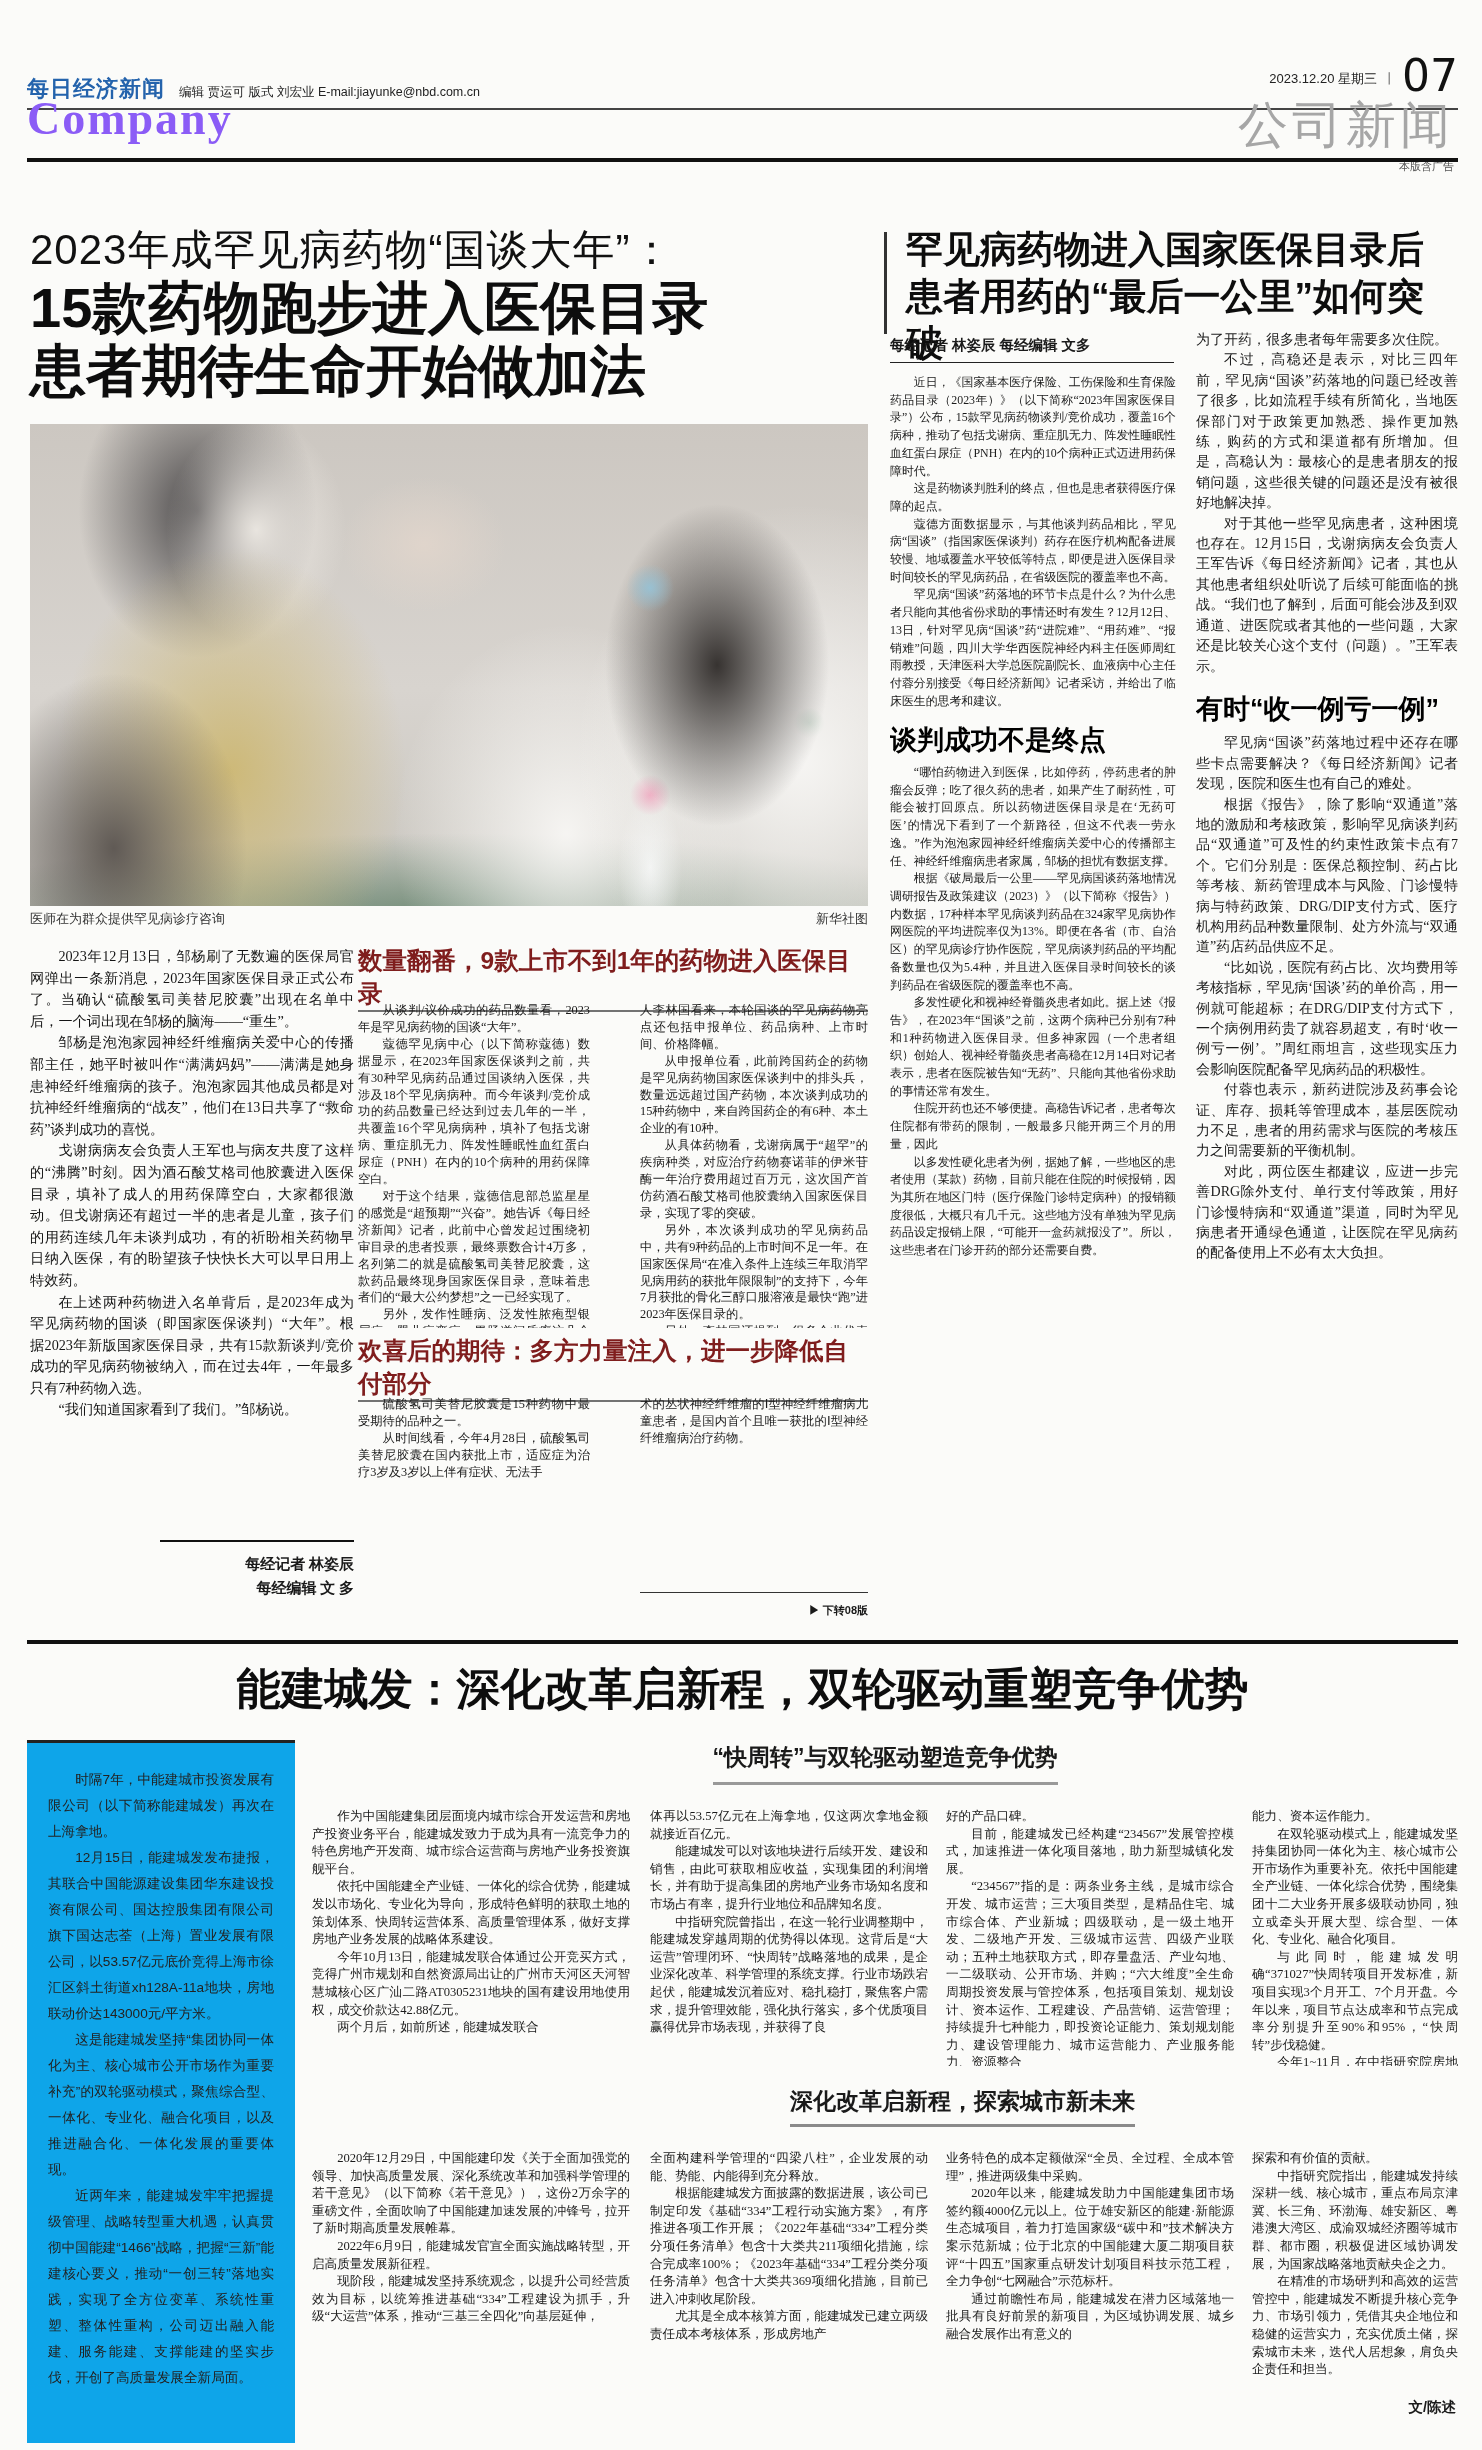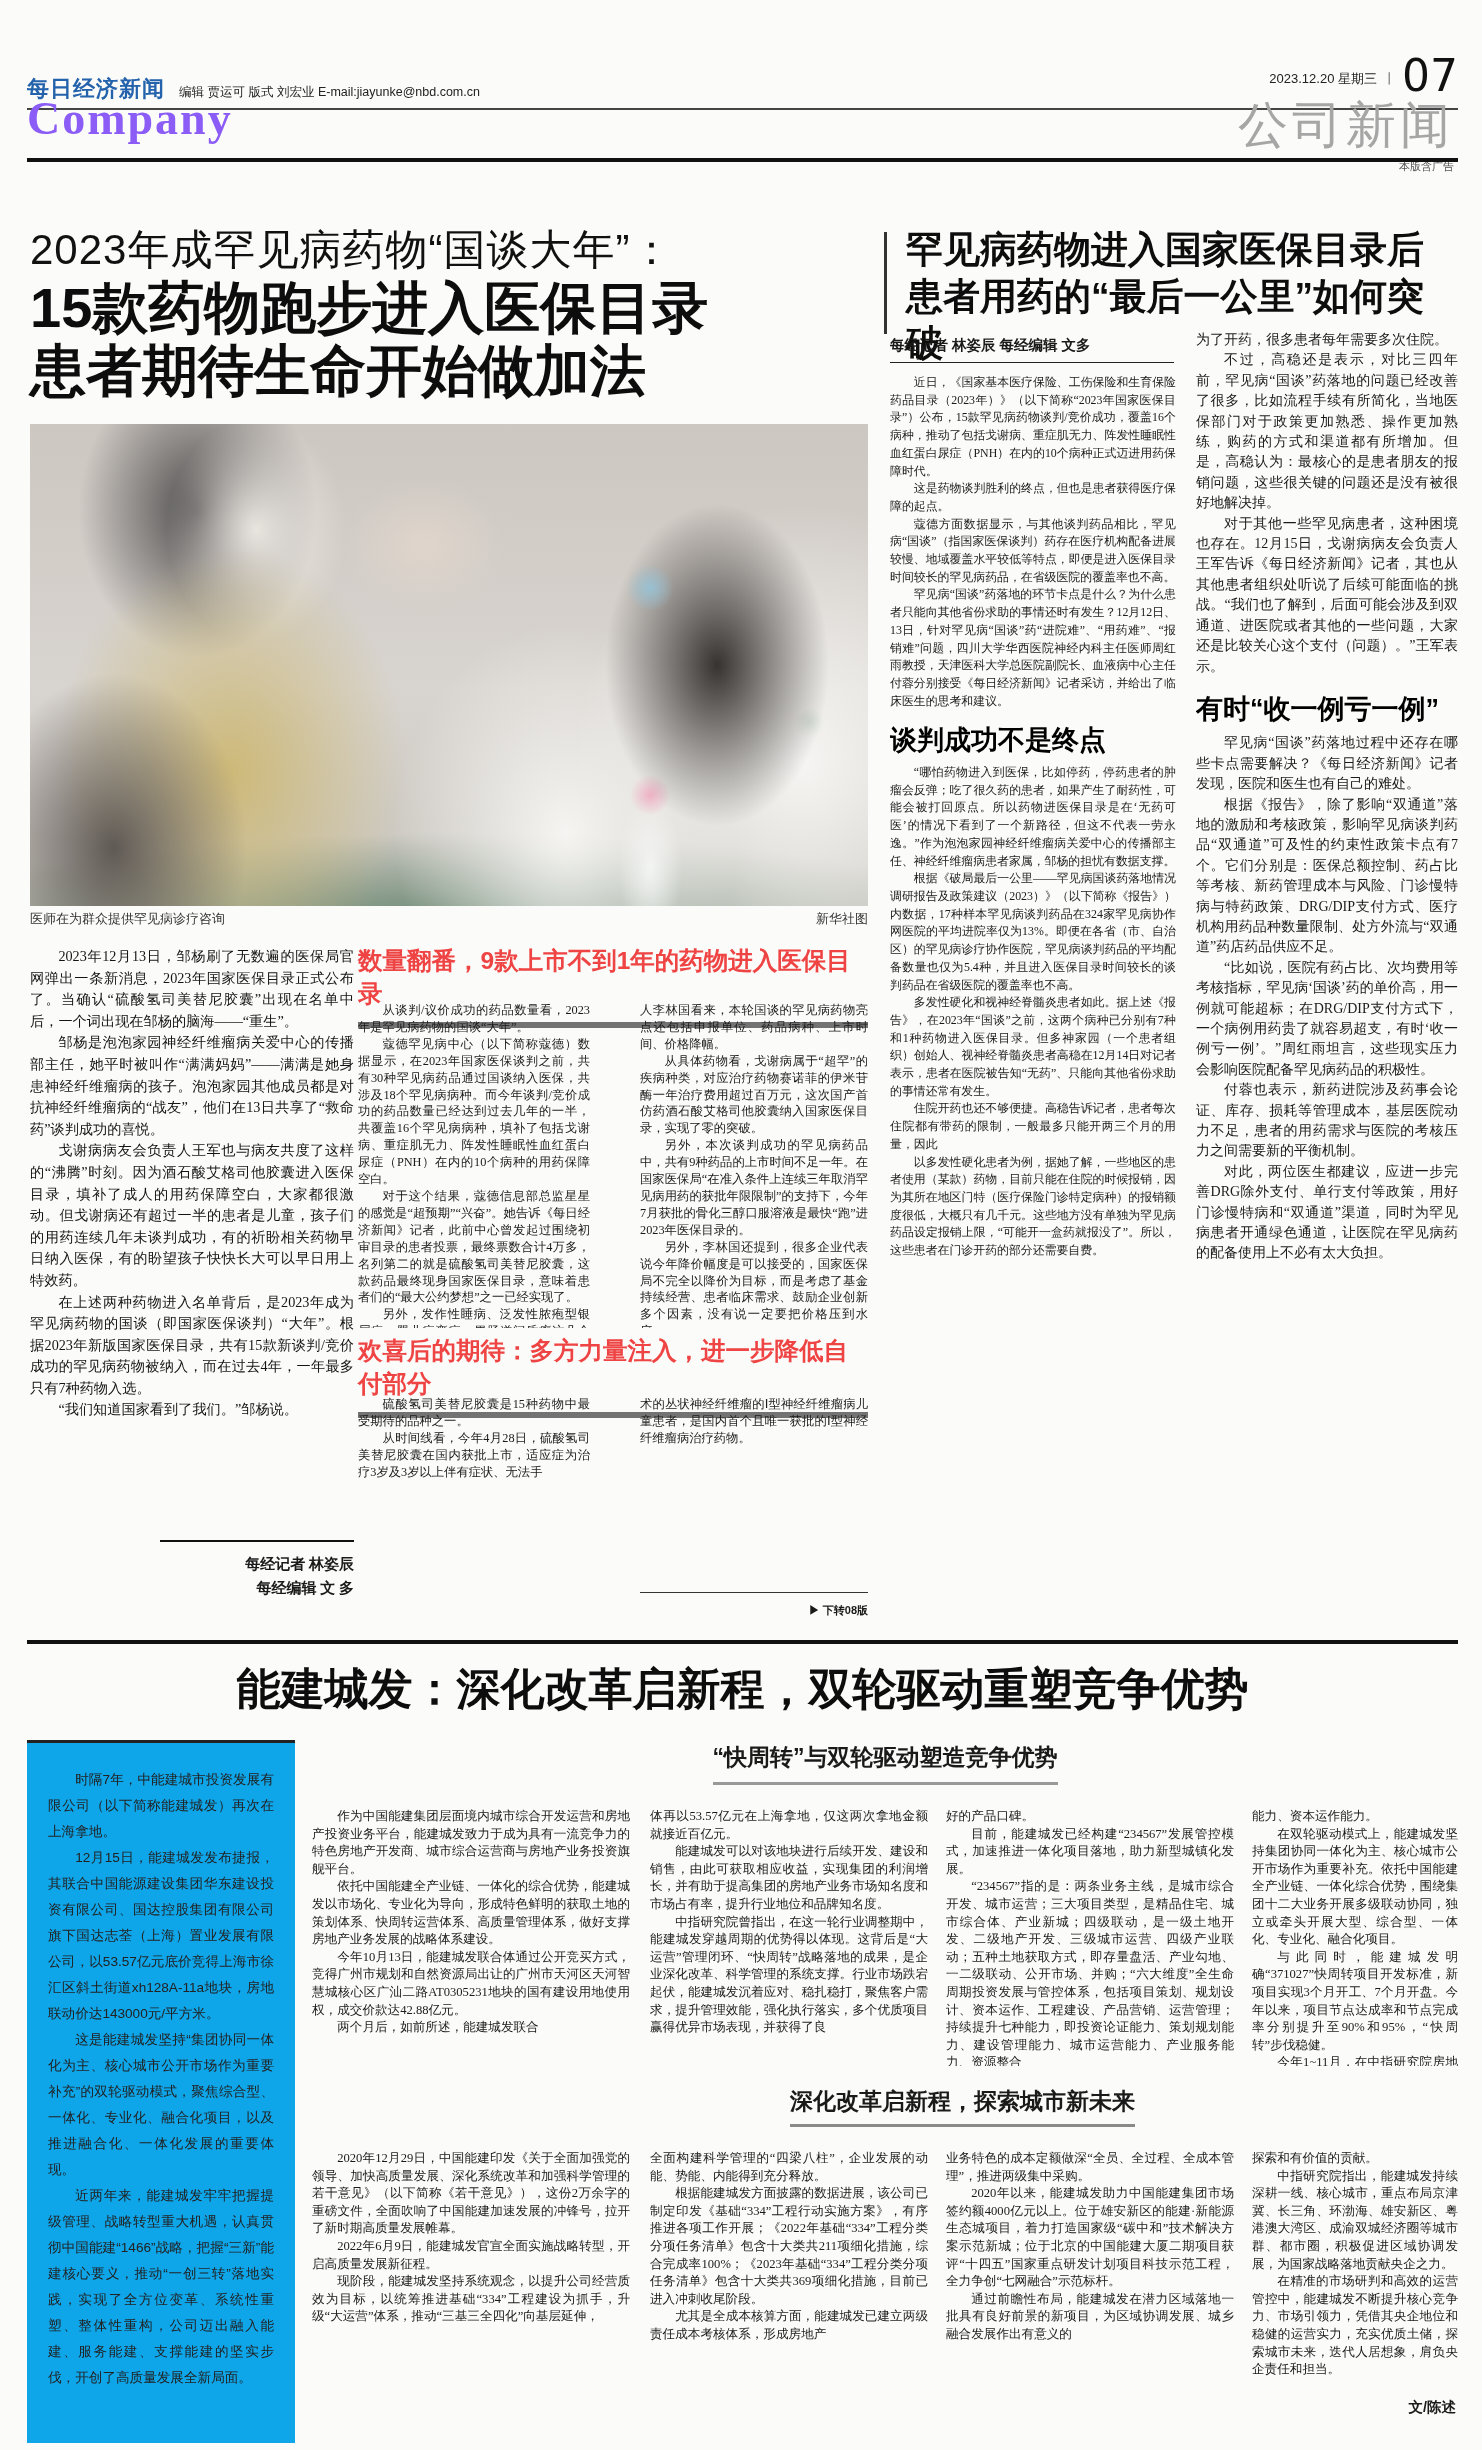--- a/index.html
+++ b/index.html
@@ -43,21 +43,21 @@
      linear-gradient(180deg,#ccc7c1,#d8d4cf 55%,#c8c5be);}
   .caption-row{position:absolute;left:30px;top:910px;width:838px;display:flex;justify-content:space-between;
                font-family:"Liberation Sans",sans-serif;font-size:13px;color:#333;}
   .col{position:absolute;text-align:justify;overflow:hidden;}
   .para{margin:0;text-indent:2em;}
   .noindent{text-indent:0;}
   .lead-intro{left:30px;top:946px;width:324px;height:500px;font-size:14.2px;line-height:21.6px;color:#141414;}
   .lead-byline{position:absolute;left:160px;top:1540px;width:194px;border-top:2.5px solid #111;padding-top:10px;
                text-align:right;font-weight:bold;font-size:15px;line-height:24px;font-family:"Liberation Serif",serif;}
   .subhead-mid{position:absolute;left:358px;width:510px;font-family:"Liberation Sans",sans-serif;font-weight:bold;
-               font-size:24.5px;color:#ef4444;border-bottom:6px solid #737373;padding-bottom:12px;}
+               font-size:24.5px;color:#7f1d1d;border-bottom:2px solid #737373;padding-bottom:0;}
   .sh1{top:944px;}
   .sh2{top:1334px;}
   .lead-colA1{left:358px;top:1002px;width:232px;height:326px;font-size:12.3px;line-height:16.9px;}
   .lead-colA2{left:640px;top:1002px;width:228px;height:326px;font-size:12.3px;line-height:16.9px;}
   .lead-colB1{left:358px;top:1396px;width:232px;height:236px;font-size:12.3px;line-height:16.9px;}
   .lead-colB2{left:640px;top:1396px;width:228px;height:190px;font-size:12.3px;line-height:16.9px;}
   .jump-note{position:absolute;left:640px;top:1592px;width:228px;text-align:right;font-family:"Liberation Sans",sans-serif;
              font-weight:bold;font-size:11px;border-top:1.5px solid #333;padding-top:10px;}
   
   .r-vrule{position:absolute;left:884px;top:232px;width:3px;height:102px;background:#333;}
@@ -138,20 +138,21 @@
 
   <div class="subhead-mid sh1">数量翻番，9款上市不到1年的药物进入医保目录</div>
   <div class="col lead-colA1">
       <p class="para">从谈判/议价成功的药品数量看，2023年是罕见病药物的国谈“大年”。</p>
       <p class="para">蔻德罕见病中心（以下简称蔻德）数据显示，在2023年国家医保谈判之前，共有30种罕见病药品通过国谈纳入医保，共涉及18个罕见病病种。而今年谈判/竞价成功的药品数量已经达到过去几年的一半，共覆盖16个罕见病病种，填补了包括戈谢病、重症肌无力、阵发性睡眠性血红蛋白尿症（PNH）在内的10个病种的用药保障空白。</p>
       <p class="para">对于这个结果，蔻德信息部总监星星的感觉是“超预期”“兴奋”。她告诉《每日经济新闻》记者，此前中心曾发起过围绕初审目录的患者投票，最终票数合计4万多，名列第二的就是硫酸氢司美替尼胶囊，这款药品最终现身国家医保目录，意味着患者们的“最大公约梦想”之一已经实现了。</p>
       <p class="para">另外，发作性睡病、泛发性脓疱型银屑病、婴儿痉挛症、胃肠道间质瘤这几个病种今年9月刚被纳入第二批罕见病目录，这次也谈判成功，实属意外之喜。</p>
     </div>
   <div class="col lead-colA2">
       <p class="para noindent">人李林国看来，本轮国谈的罕见病药物亮点还包括申报单位、药品病种、上市时间、价格降幅。</p>
+      <p class="para">从申报单位看，此前跨国药企的药物是罕见病药物国家医保谈判中的排头兵，数量远远超过国产药物，本次谈判成功的15种药物中，来自跨国药企的有6种、本土企业的有10种。</p>
       <p class="para">从具体药物看，戈谢病属于“超罕”的疾病种类，对应治疗药物赛诺菲的伊米苷酶一年治疗费用超过百万元，这次国产首仿药酒石酸艾格司他胶囊纳入国家医保目录，实现了零的突破。</p>
       <p class="para">另外，本次谈判成功的罕见病药品中，共有9种药品的上市时间不足一年。在国家医保局“在准入条件上连续三年取消罕见病用药的获批年限限制”的支持下，今年7月获批的骨化三醇口服溶液是最快“跑”进2023年医保目录的。</p>
       <p class="para">另外，李林国还提到，很多企业代表说今年降价幅度是可以接受的，国家医保局不完全以降价为目标，而是考虑了基金持续经营、患者临床需求、鼓励企业创新多个因素，没有说一定要把价格压到水底。</p>
     </div>
 
   <div class="subhead-mid sh2">欢喜后的期待：多方力量注入，进一步降低自付部分</div>
   <div class="col lead-colB1">
       <p class="para">硫酸氢司美替尼胶囊是15种药物中最受期待的品种之一。</p>
       <p class="para">从时间线看，今年4月28日，硫酸氢司美替尼胶囊在国内获批上市，适应症为治疗3岁及3岁以上伴有症状、无法手</p>
     </div>

